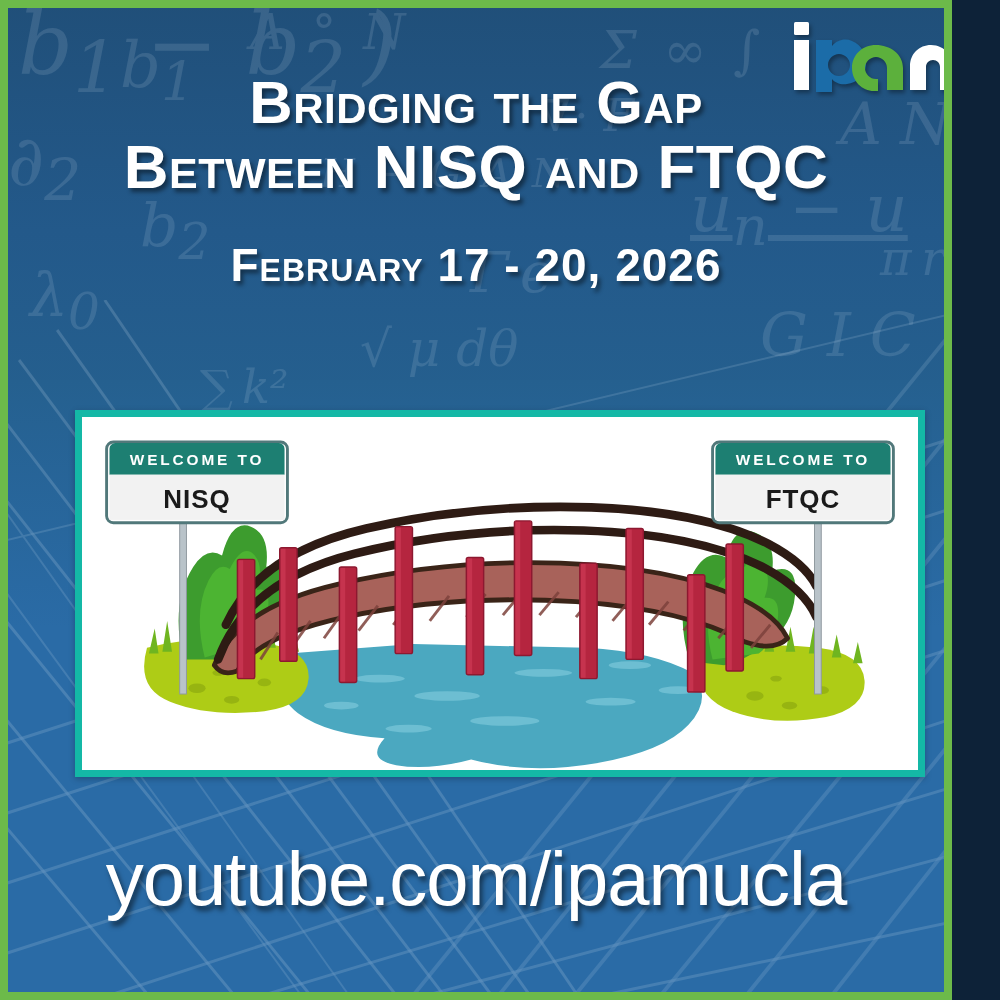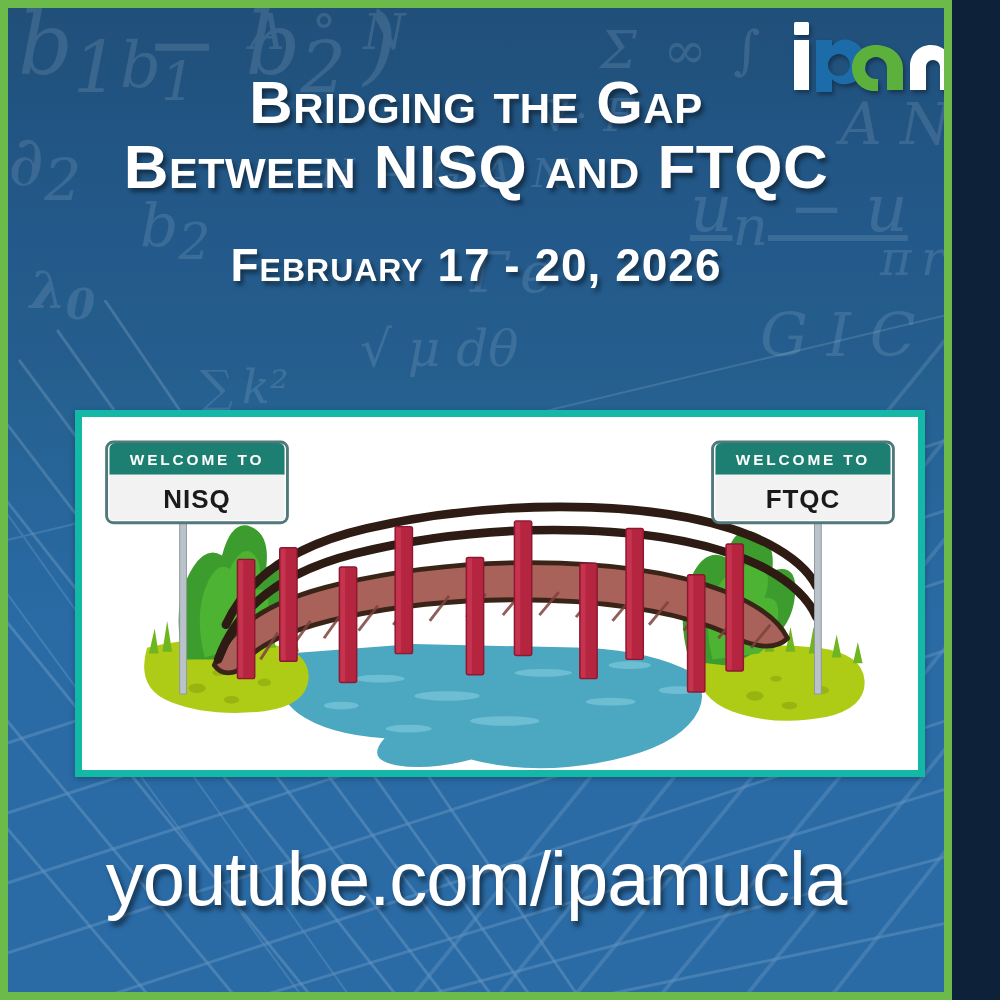--- a/index.html
+++ b/index.html
@@ -42,21 +42,21 @@
   .f1{left:18px;top:-6px;font-size:86px;}
   .f2{left:120px;top:28px;font-size:64px;}
   .f3{left:250px;top:4px;font-size:48px;letter-spacing:6px;}
   .f4{left:8px;top:120px;font-size:70px;}
   .f5{left:140px;top:190px;font-size:60px;}
   .f6{left:320px;top:150px;font-size:40px;letter-spacing:4px;}
   .f7{left:470px;top:240px;font-size:56px;}
   .f8{left:600px;top:20px;font-size:52px;letter-spacing:5px;}
   .f9{left:690px;top:170px;font-size:66px;text-decoration:underline;}
   .f10{left:840px;top:90px;font-size:58px;}
-  .f11{left:30px;top:260px;font-size:51px;font-weight:bold;}
+  .f11{left:30px;top:260px;font-size:60px;}
   .f12{left:360px;top:320px;font-size:50px;}
   .f13{left:760px;top:300px;font-size:60px;}
   .f14{left:540px;top:90px;font-size:44px;letter-spacing:3px;}
   .f15{left:200px;top:360px;font-size:46px;}
   .f16{left:880px;top:230px;font-size:48px;}
 
   
   .blueprint{
     position:absolute;left:0;right:0;top:300px;bottom:0;
     overflow:hidden;pointer-events:none;opacity:.34;

